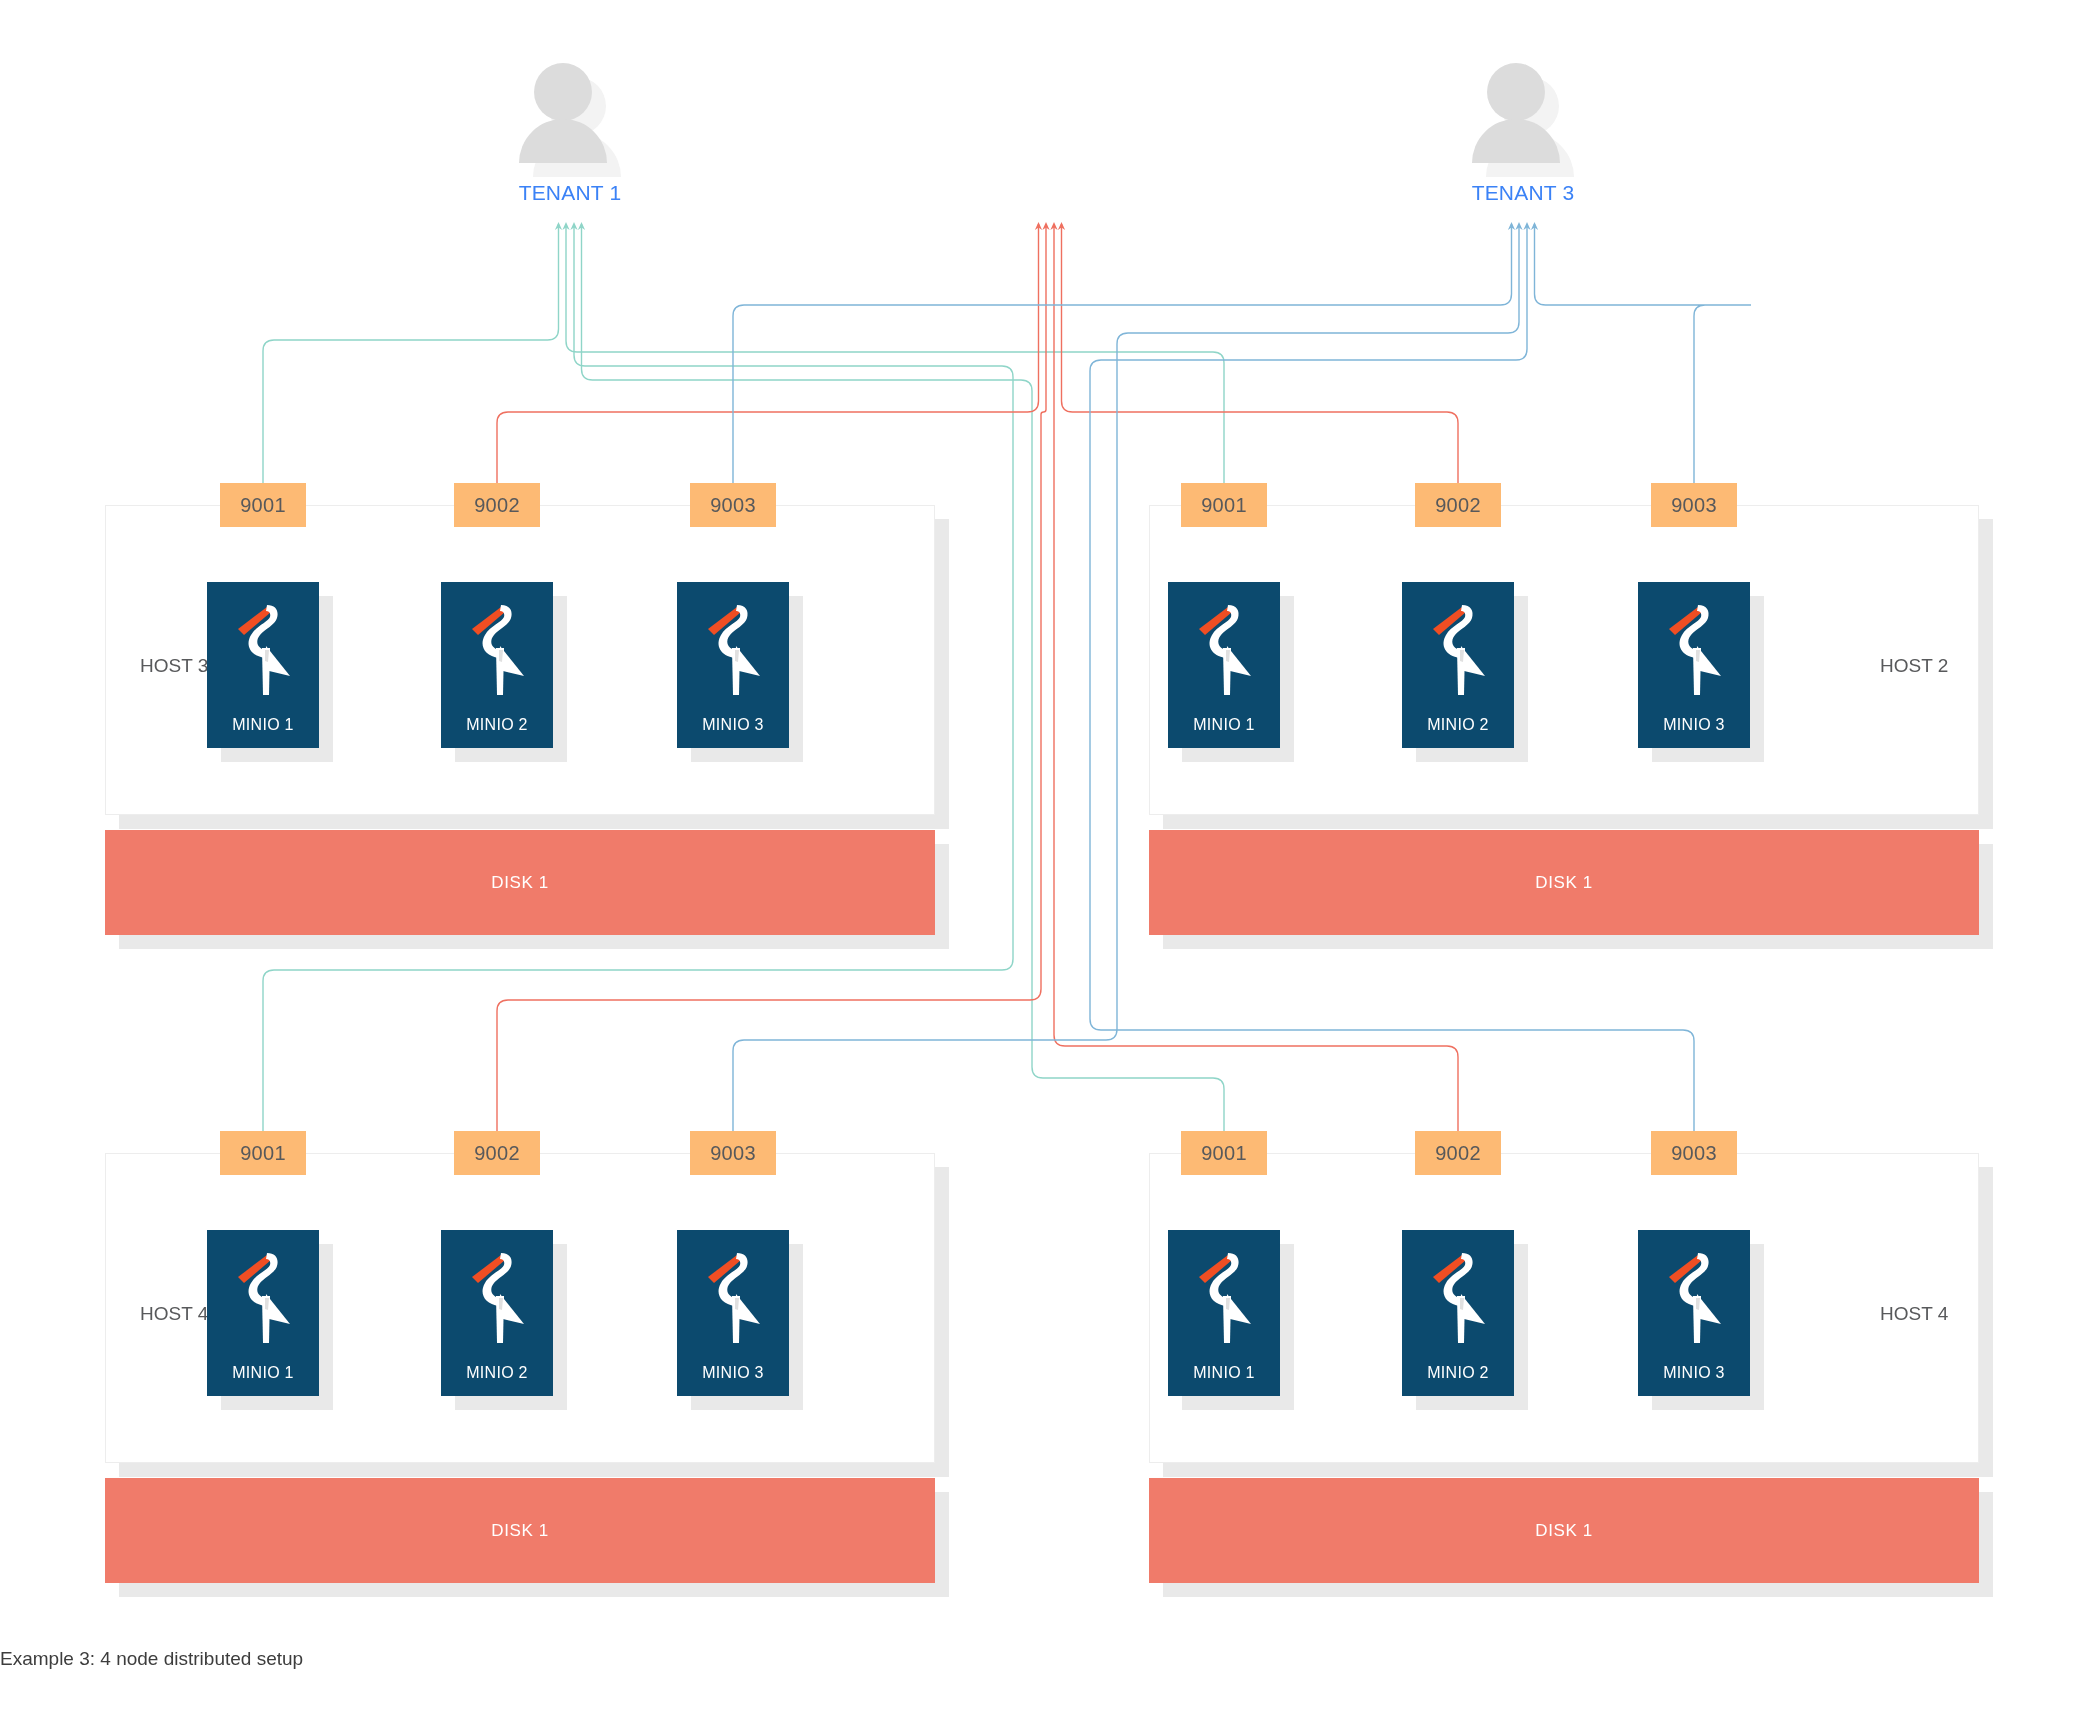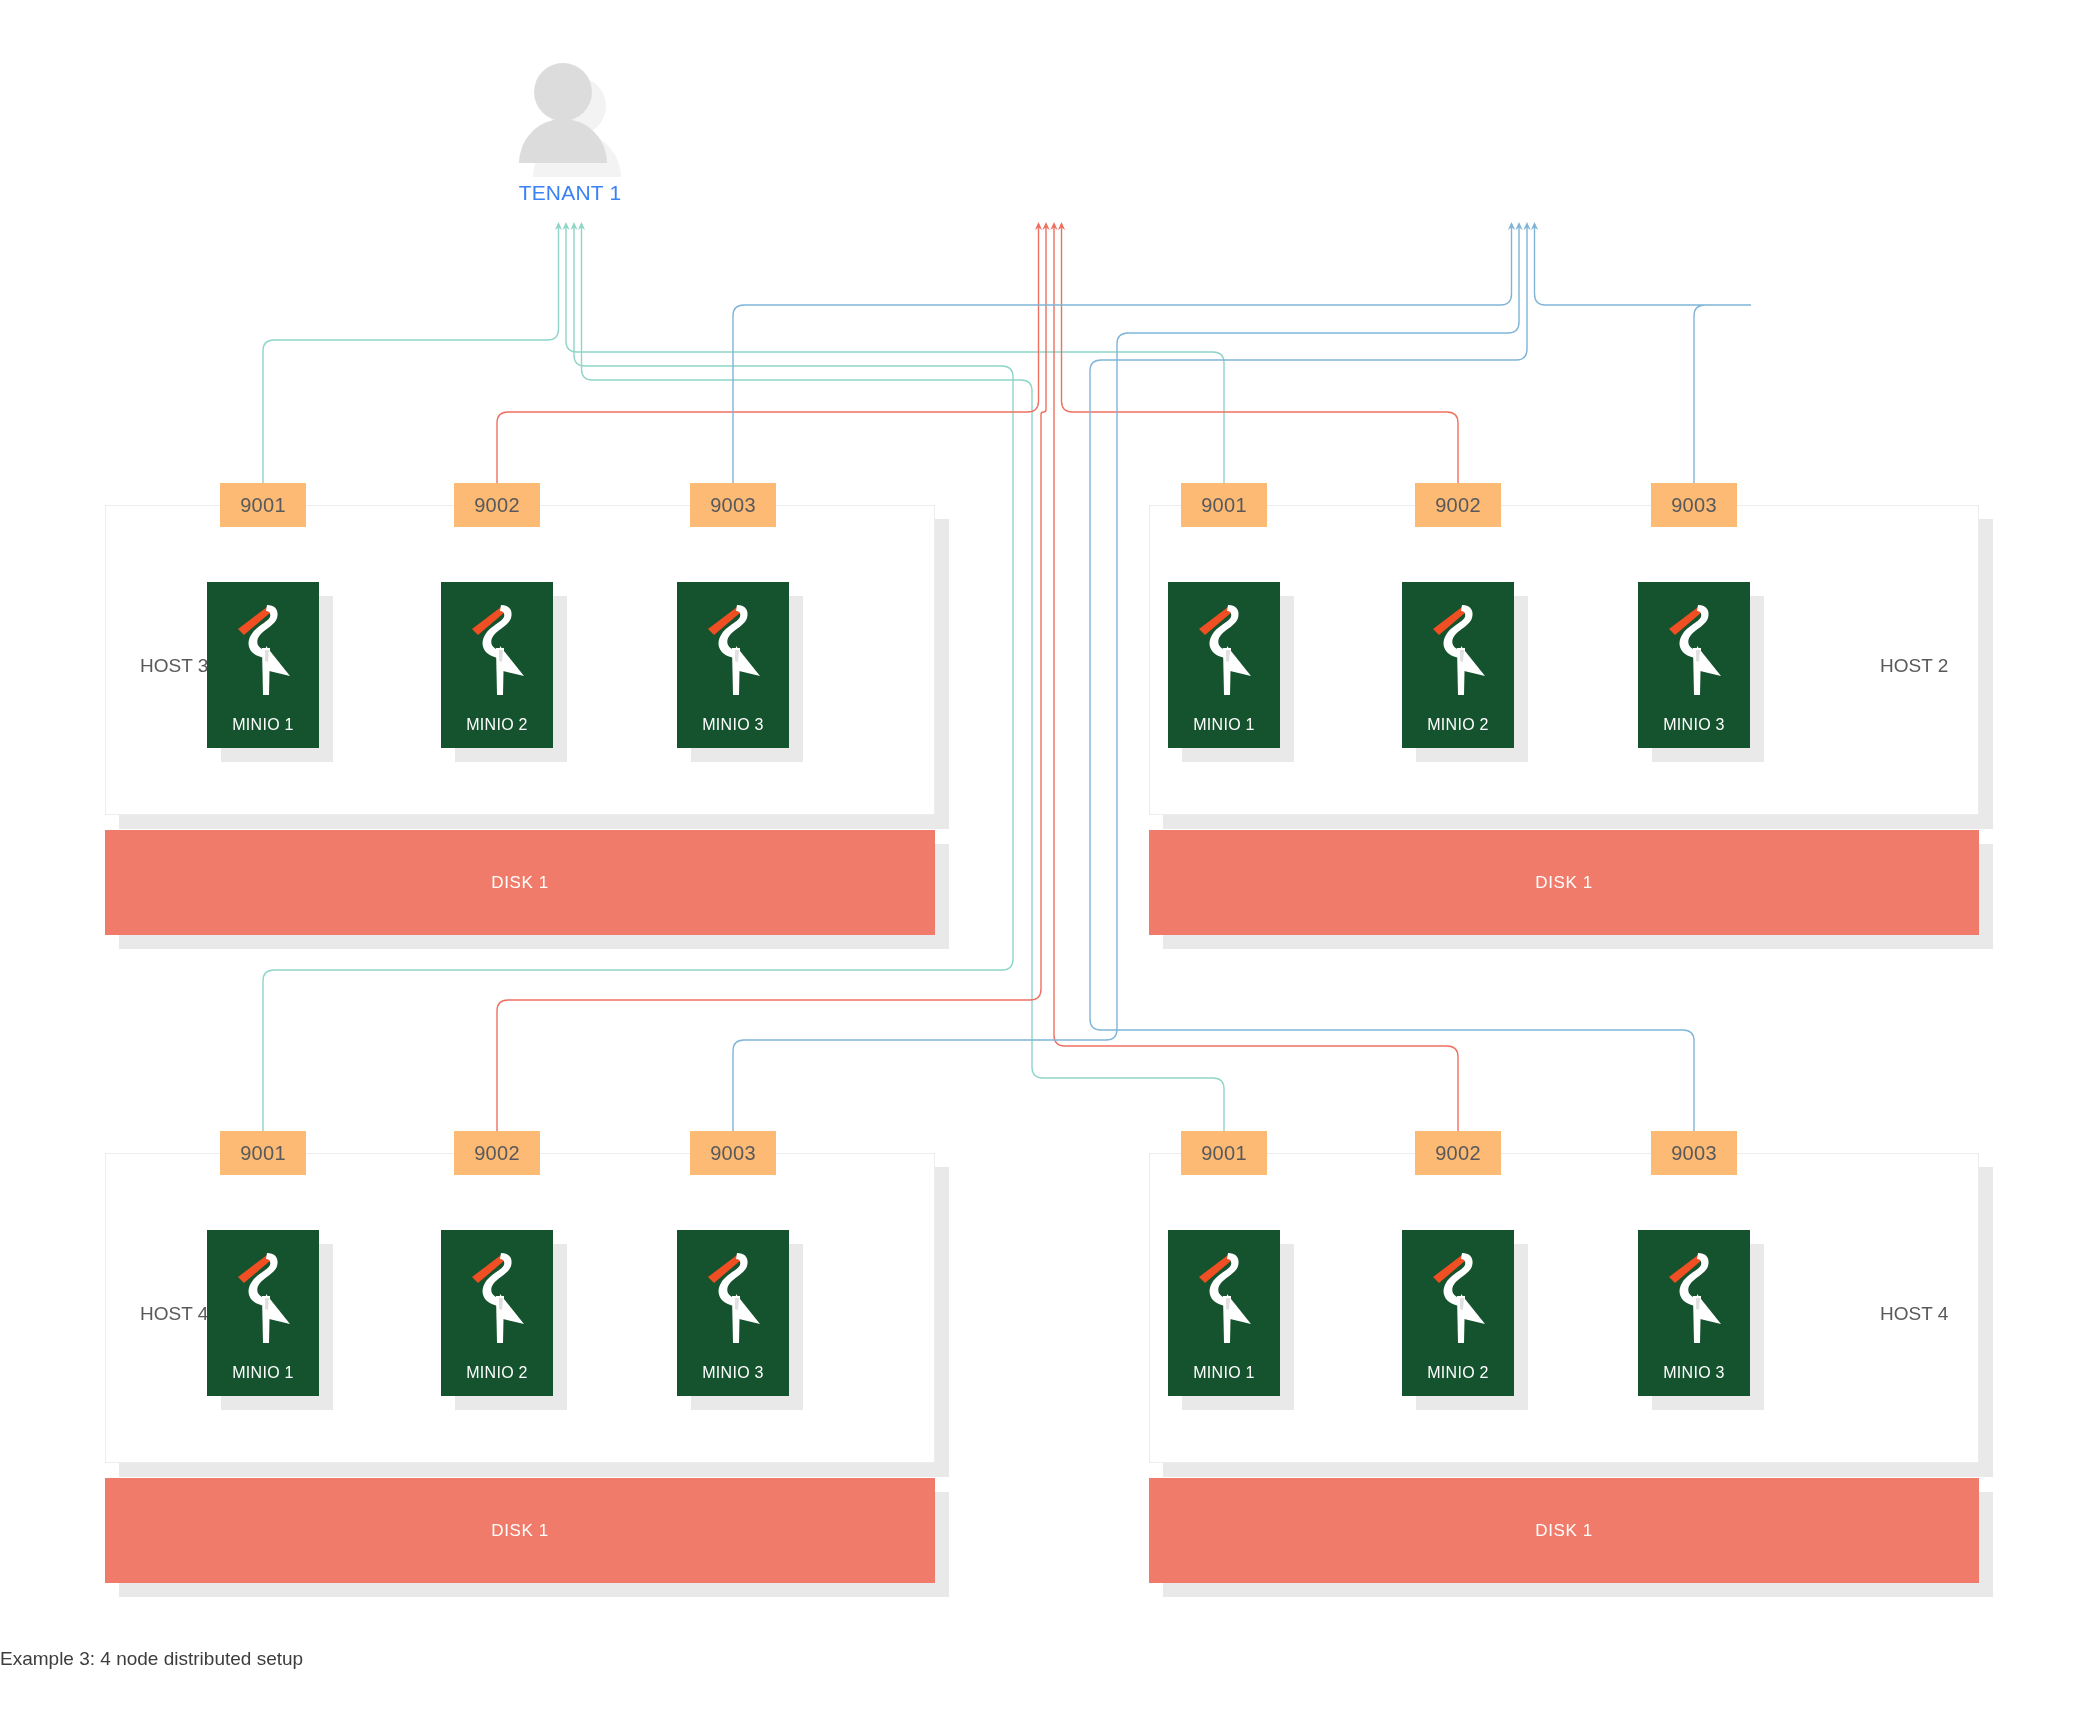--- a/index.html
+++ b/index.html
@@ -14,21 +14,21 @@
   .tenant .p-main{position:absolute;left:0;top:0;width:96px;height:101px;}
   .tenant .tlabel{margin-top:4px;font-size:21px;color:#3b82f6;letter-spacing:.2px;white-space:nowrap;}
 
   
   .host-shadow{position:absolute;background:#e9e9e9;}
   .host-box{position:absolute;background:#ffffff;border:1px solid #ededed;box-sizing:border-box;}
   .host-label{position:absolute;font-size:19px;color:#58595b;white-space:nowrap;}
 
   
   .minio-shadow{position:absolute;width:112px;height:166px;background:#e9e9e9;}
-  .minio-box{position:absolute;width:112px;height:166px;background:#14532d;}
+  .minio-box{position:absolute;width:112px;height:166px;background:#0c4a6e;}
   .minio-box .logo{position:absolute;left:50%;top:16px;transform:translateX(-50%);}
   .minio-box .mlabel{position:absolute;left:0;right:0;bottom:14px;text-align:center;
       font-size:16px;color:#ffffff;letter-spacing:.3px;white-space:nowrap;}
 
   
   .port{position:absolute;width:86px;height:44px;background:#fdba74;
       display:flex;align-items:center;justify-content:center;
       font-size:20px;color:#58595b;letter-spacing:.3px;}
 
   
@@ -139,20 +139,33 @@
       </svg>
       <svg class="p-main" viewBox="0 0 96 101">
         <circle cx="48" cy="30" r="29" fill="#dcdcdc"></circle>
         <path d="M4 101 a44 44 0 0 1 88 0 z" fill="#dcdcdc"></path>
       </svg>
     </div>
     <div class="tlabel">TENANT 1</div>
   </div>
 
 
+  <div class="tenant" style="left:1443px;top:62px;">
+    <div class="person">
+      <svg class="p-shadow" viewBox="0 0 96 101">
+        <circle cx="48" cy="30" r="29" fill="#f3f3f3"></circle>
+        <path d="M4 101 a44 44 0 0 1 88 0 z" fill="#f3f3f3"></path>
+      </svg>
+      <svg class="p-main" viewBox="0 0 96 101">
+        <circle cx="48" cy="30" r="29" fill="#dcdcdc"></circle>
+        <path d="M4 101 a44 44 0 0 1 88 0 z" fill="#dcdcdc"></path>
+      </svg>
+    </div>
+    <div class="tlabel">TENANT 3</div>
+  </div>
 
   <div id="hosts-layer">
       <div class="host-shadow" style="left: 119px; top: 519px; width: 830px; height: 310px;"></div>
       <div class="host-box" style="left: 105px; top: 505px; width: 830px; height: 310px;"></div>
       <div class="host-label" style="left: 140px; top: 655px;">HOST 3</div>
       <div class="port" style="left: 220px; top: 483px;">9001</div>
       <div class="minio-shadow" style="left: 221px; top: 596px;"></div>
       <div class="minio-box" style="left: 207px; top: 582px;">
         <svg class="logo" width="62" height="104" viewBox="0 0 62 104">
           <path d="M6 31 L35 9 L39 14 L12 37 Z" fill="#f04e23"></path>

